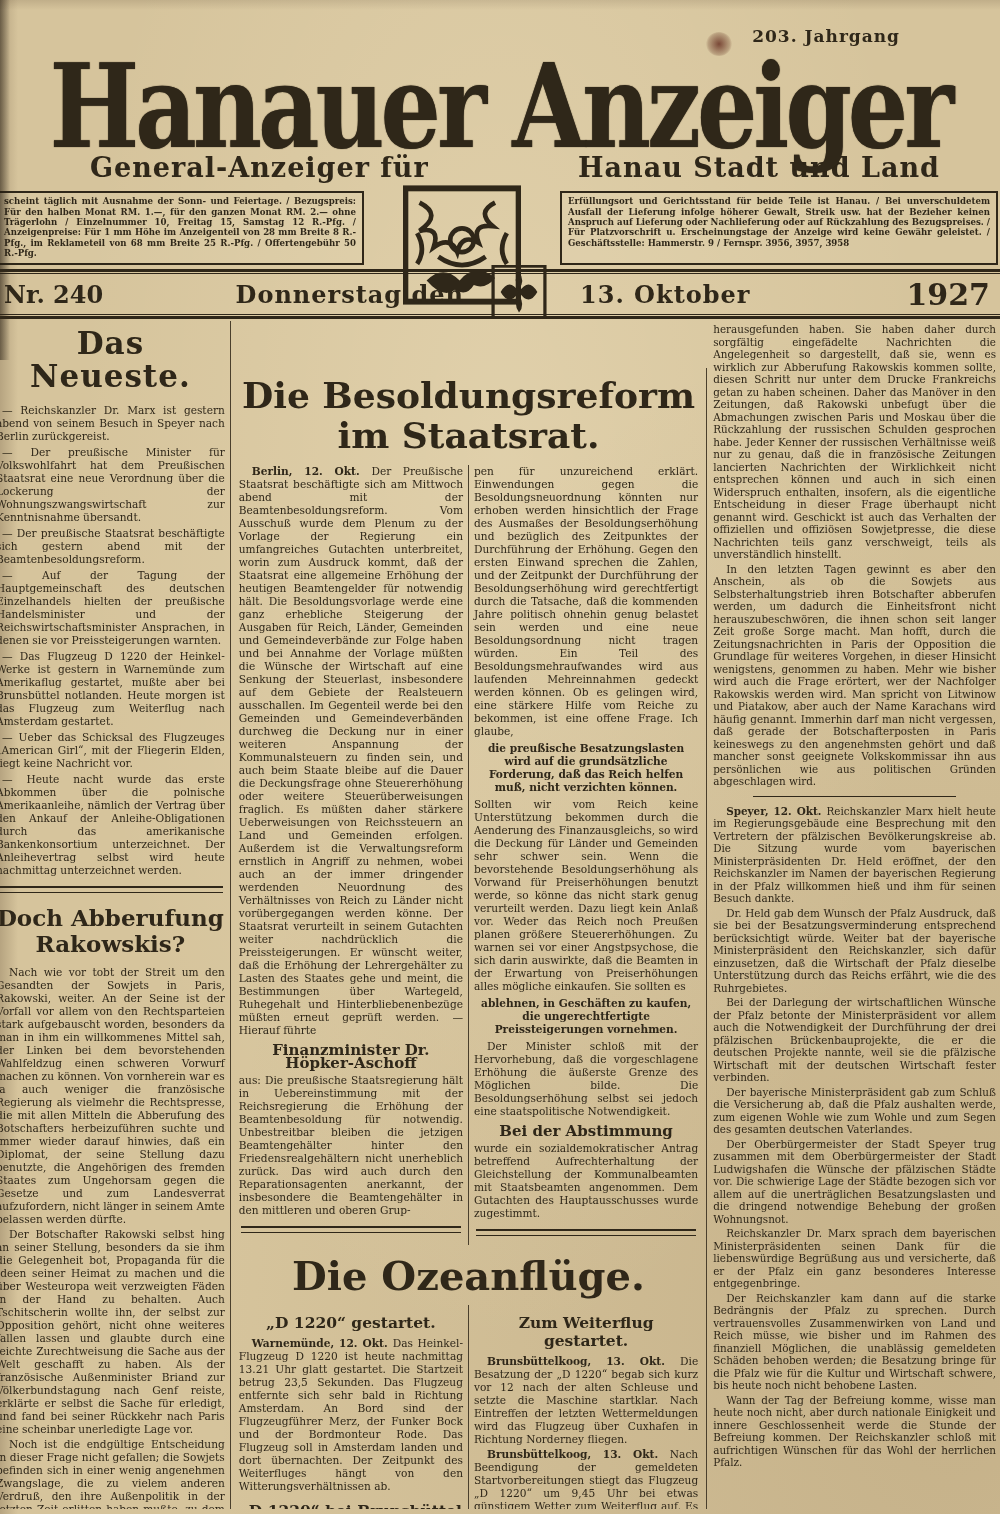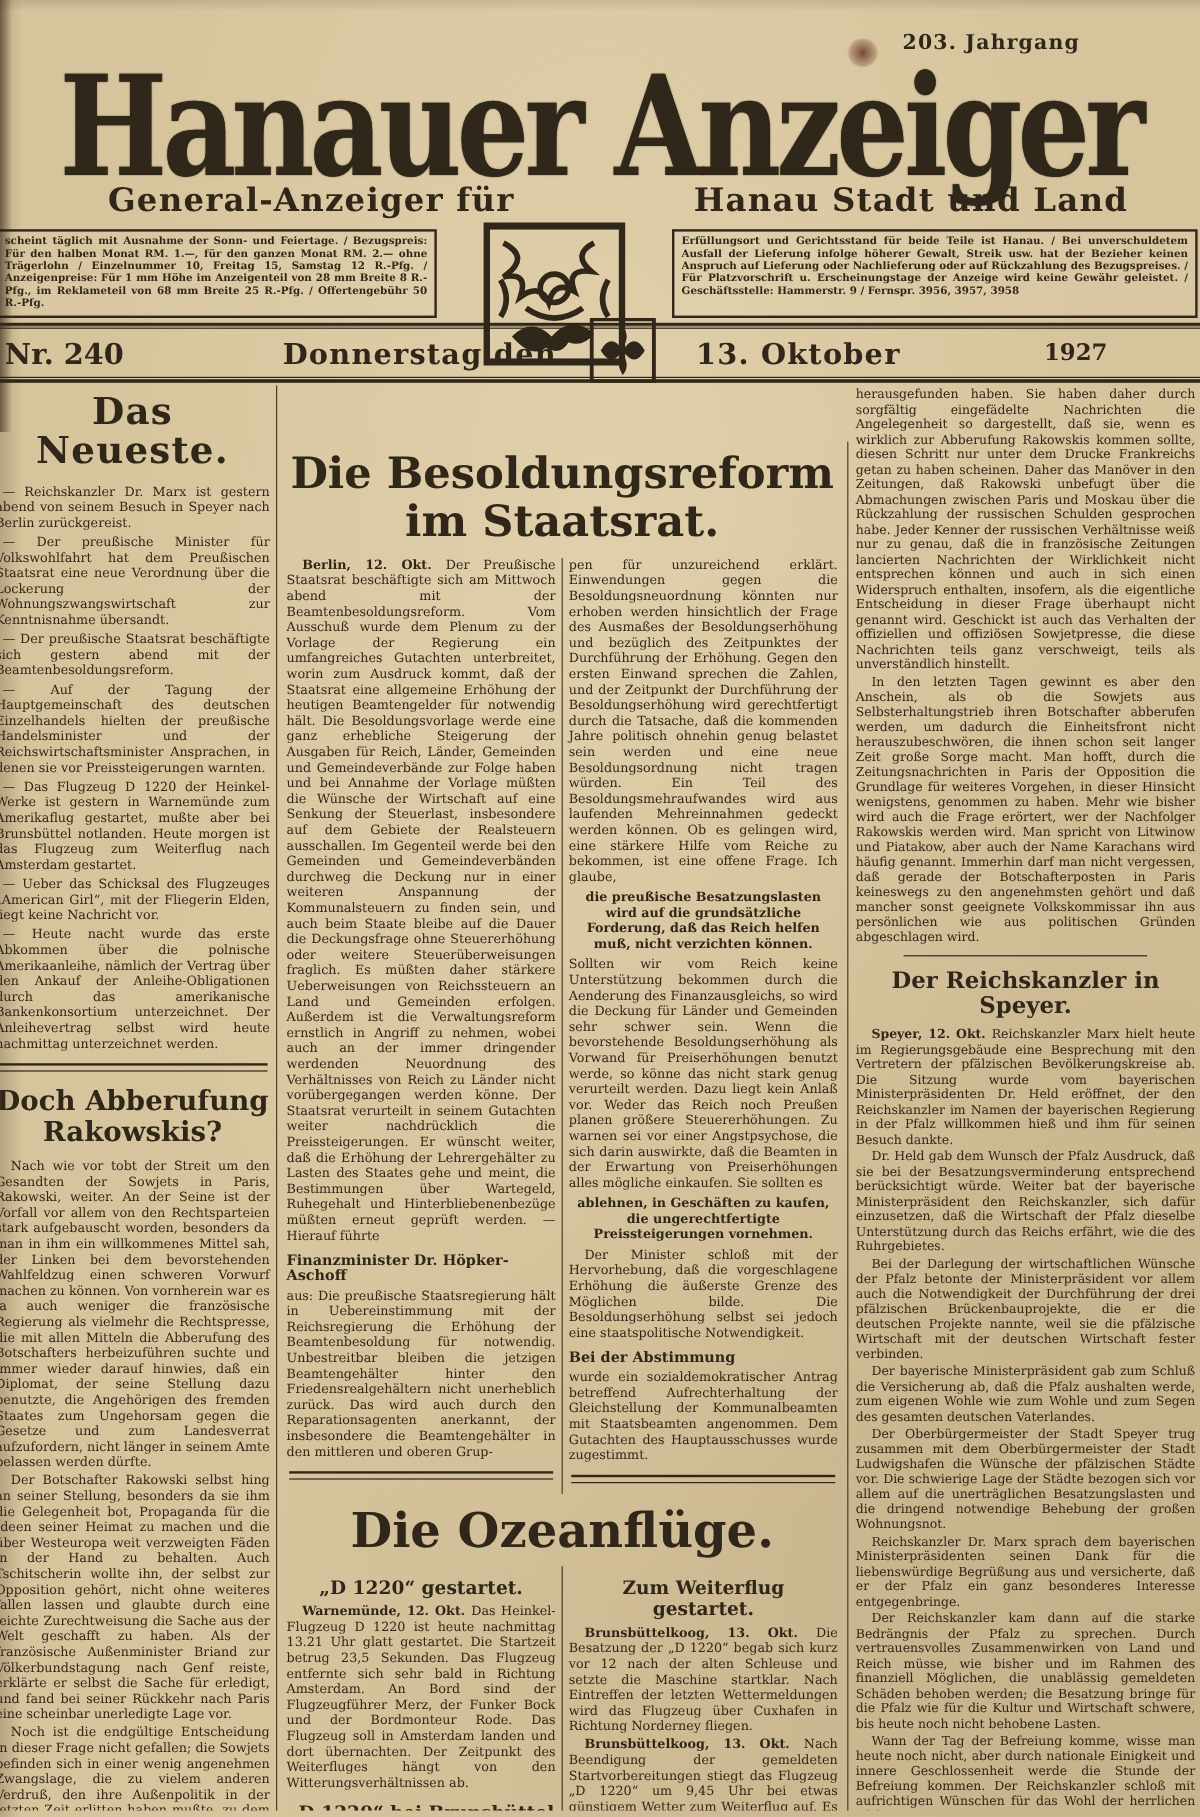--- a/index.html
+++ b/index.html
@@ -41,21 +41,21 @@
     position:relative; margin-top:6px; height:40px;
     border-top:3px double #2f2719; border-bottom:3px double #2f2719;
     box-shadow:0 -2px 0 #2f2719, 0 2px 0 #2f2719;
     display:flex; align-items:center; font-weight:bold; font-size:24px;
   }
   .dl-nr{ width:200px; padding-left:4px;}
   .dl-day{ width:260px; text-align:right; letter-spacing:1px;}
   .dl-orn{ width:110px; display:flex; justify-content:center;}
   .dl-orn svg{ width:56px; height:54px; margin-top:-4px;}
   .dl-date{ flex:1; padding-left:6px; letter-spacing:1px;}
-  .dl-year{ width:120px; padding-right:10px; font-size:19px;}
+  .dl-year{ width:120px; text-align:right; padding-right:10px; font-size:30px;}
   
   .body{ display:flex; margin-top:4px; height:1188px; overflow:hidden;}
   .col{ overflow:hidden; font-size:10.6px; line-height:13px;}
   .col-left{ width:233px; border-right:1px solid #4a3f2c; padding:2px 5px 0 2px; margin-left:-6px;}
   .col-center{ width:478px; border-right:1px solid #4a3f2c; padding:0 3px;margin-top:47px;}
   .col-right{ width:288px; padding:2px 4px 0 6px; font-size:10.4px; line-height:12.5px;}
   .two{ display:flex;}
   .two .subcol{ width:50%; overflow:hidden; padding:0 5px;}
   .two .subcol:first-child{ border-right:1px solid #4a3f2c;}
   .headline1{ font-weight:bold; text-align:center; font-size:36px; line-height:1.1; margin:8px 0 10px; letter-spacing:0;}
@@ -64,21 +64,21 @@
   .blk{ display:block; margin:0 0 2px 0;}
   .blk .lead{ font-weight:bold;}
   .b-par{ text-align:justify; text-indent:13px;}
   .b-par0{ text-align:justify; text-indent:0;}
   .b-dash{ text-align:justify; text-indent:6px; margin-bottom:3px;}
   .b-title-xl{ font-weight:bold; text-align:center; font-size:31px; line-height:1.05; margin:4px 0 12px; letter-spacing:1px;}
   .b-title-lg{ font-weight:bold; text-align:center; font-size:23px; line-height:1.1; margin:12px 0 10px;}
   .b-title-md{ font-weight:bold; text-align:center; font-size:19px; line-height:1.12; margin:10px 0 7px;}
   .b-h-sub{ font-weight:bold; text-align:center; font-size:15.5px; line-height:1.15; margin:9px 0 5px;}
   .b-emph{ font-weight:bold; text-align:center; margin:4px 6px 4px;}
-  .b-center-sm{ font-weight:bold; text-align:left; font-size:12px; margin:7px 0 4px;}
+  .b-center-sm{ font-weight:bold; text-align:center; font-size:15px; margin:7px 0 4px;}
   .b-rule{ border-top:1px solid #2f2719; height:0; margin:8px 40px;}
   .b-rule2{ height:4px; border-top:2px solid #2f2719; border-bottom:1px solid #2f2719; margin:9px 2px;}
   
   .stain-a{ position:absolute; left:706px; top:32px; width:26px; height:24px; border-radius:50%;
     background:radial-gradient(circle, rgba(90,30,20,0.75), rgba(90,40,25,0.25) 60%, rgba(0,0,0,0) 75%);}
   .stain-b{ position:absolute; left:-6px; top:0; width:16px; height:360px;
     background:linear-gradient(90deg, rgba(30,22,12,0.8), rgba(0,0,0,0));}
 </style>
 </head>
 <body>
@@ -213,21 +213,20 @@
     </div>
 
     <div class="col col-right">
 
         <div class="blk b-par0"><b class="lead"></b><span>herausgefunden haben. Sie haben daher durch sorgfältig eingefädelte Nachrichten die Angelegenheit so dargestellt, daß sie, wenn es wirklich zur Abberufung Rakowskis kommen sollte, diesen Schritt nur unter dem Drucke Frankreichs getan zu haben scheinen. Daher das Manöver in den Zeitungen, daß Rakowski unbefugt über die Abmachungen zwischen Paris und Moskau über die Rückzahlung der russischen Schulden gesprochen habe. Jeder Kenner der russischen Verhältnisse weiß nur zu genau, daß die in französische Zeitungen lancierten Nachrichten der Wirklichkeit nicht entsprechen können und auch in sich einen Widerspruch enthalten, insofern, als die eigentliche Entscheidung in dieser Frage überhaupt nicht genannt wird. Geschickt ist auch das Verhalten der offiziellen und offiziösen Sowjetpresse, die diese Nachrichten teils ganz verschweigt, teils als unverständlich hinstellt.</span></div>
 
         <div class="blk b-par"><b class="lead"></b><span>In den letzten Tagen gewinnt es aber den Anschein, als ob die Sowjets aus Selbsterhaltungstrieb ihren Botschafter abberufen werden, um dadurch die Einheitsfront nicht herauszubeschwören, die ihnen schon seit langer Zeit große Sorge macht. Man hofft, durch die Zeitungsnachrichten in Paris der Opposition die Grundlage für weiteres Vorgehen, in dieser Hinsicht wenigstens, genommen zu haben. Mehr wie bisher wird auch die Frage erörtert, wer der Nachfolger Rakowskis werden wird. Man spricht von Litwinow und Piatakow, aber auch der Name Karachans wird häufig genannt. Immerhin darf man nicht vergessen, daß gerade der Botschafterposten in Paris keineswegs zu den angenehmsten gehört und daß mancher sonst geeignete Volkskommissar ihn aus persönlichen wie aus politischen Gründen abgeschlagen wird.</span></div>
 
         <div class="blk b-rule"><b class="lead"></b><span></span></div>
 
-        <div class="blk b-title-md"><b class="lead"></b><span>Der Reichskanzler in Speyer.</span></div>
 
         <div class="blk b-par"><b class="lead">Speyer, 12. Okt. </b><span>Reichskanzler Marx hielt heute im Regierungsgebäude eine Besprechung mit den Vertretern der pfälzischen Bevölkerungskreise ab. Die Sitzung wurde vom bayerischen Ministerpräsidenten Dr. Held eröffnet, der den Reichskanzler im Namen der bayerischen Regierung in der Pfalz willkommen hieß und ihm für seinen Besuch dankte.</span></div>
 
         <div class="blk b-par"><b class="lead"></b><span>Dr. Held gab dem Wunsch der Pfalz Ausdruck, daß sie bei der Besatzungsverminderung entsprechend berücksichtigt würde. Weiter bat der bayerische Ministerpräsident den Reichskanzler, sich dafür einzusetzen, daß die Wirtschaft der Pfalz dieselbe Unterstützung durch das Reichs erfährt, wie die des Ruhrgebietes.</span></div>
 
         <div class="blk b-par"><b class="lead"></b><span>Bei der Darlegung der wirtschaftlichen Wünsche der Pfalz betonte der Ministerpräsident vor allem auch die Notwendigkeit der Durchführung der drei pfälzischen Brückenbauprojekte, die er die deutschen Projekte nannte, weil sie die pfälzische Wirtschaft mit der deutschen Wirtschaft fester verbinden.</span></div>
 
         <div class="blk b-par"><b class="lead"></b><span>Der bayerische Ministerpräsident gab zum Schluß die Versicherung ab, daß die Pfalz aushalten werde, zum eigenen Wohle wie zum Wohle und zum Segen des gesamten deutschen Vaterlandes.</span></div>
 
         <div class="blk b-par"><b class="lead"></b><span>Der Oberbürgermeister der Stadt Speyer trug zusammen mit dem Oberbürgermeister der Stadt Ludwigshafen die Wünsche der pfälzischen Städte vor. Die schwierige Lage der Städte bezogen sich vor allem auf die unerträglichen Besatzungslasten und die dringend notwendige Behebung der großen Wohnungsnot.</span></div>

